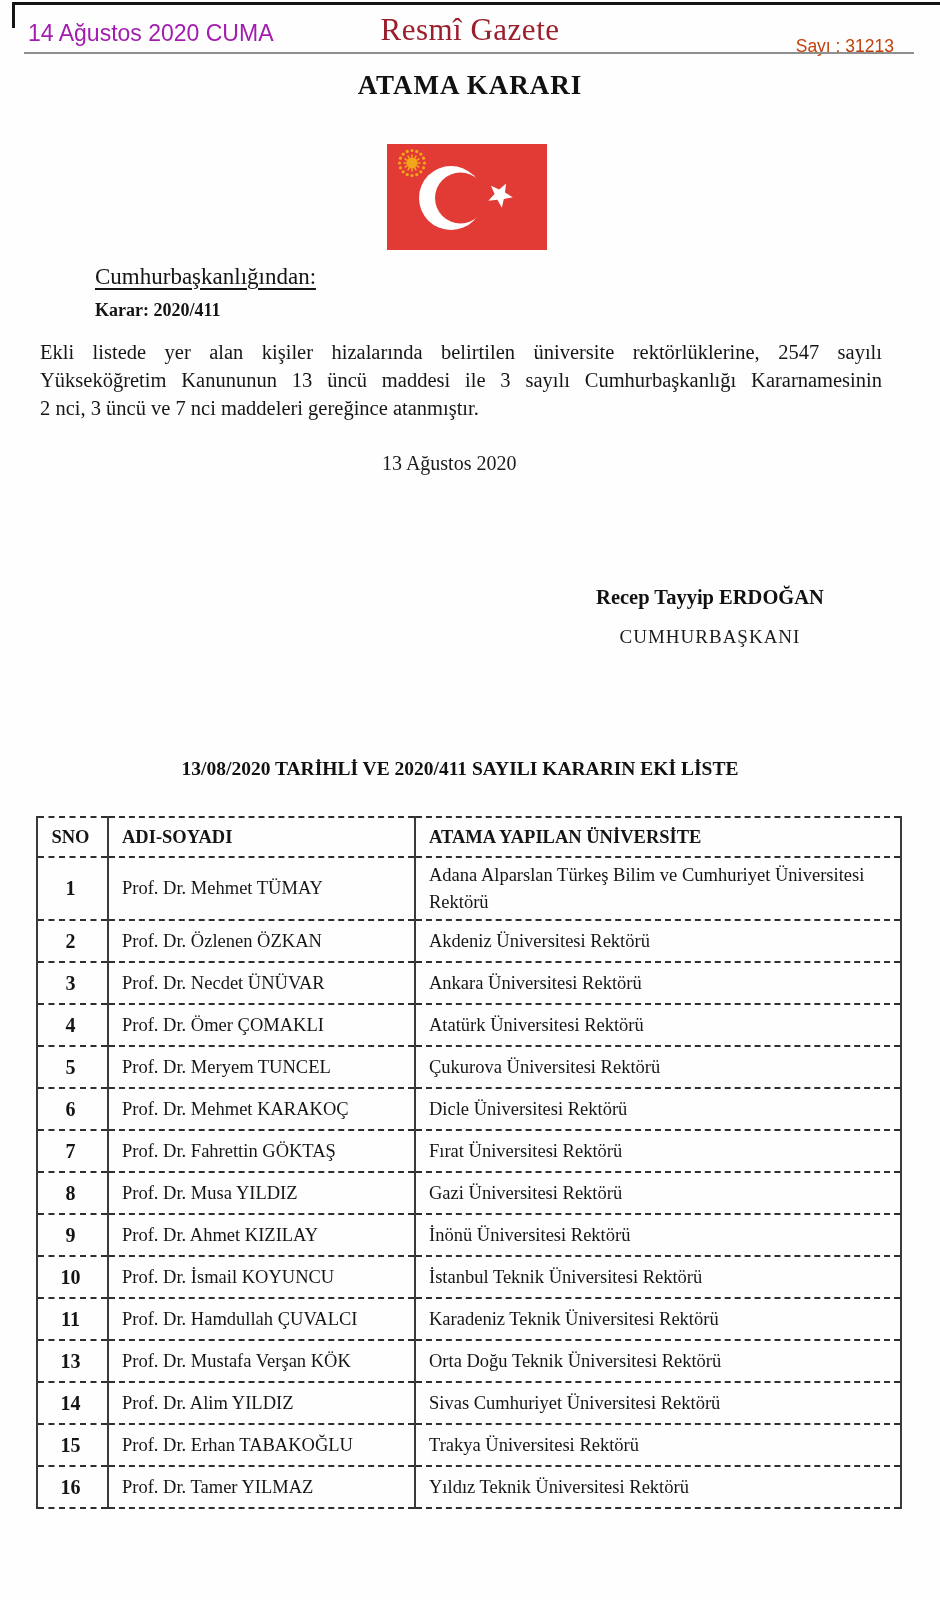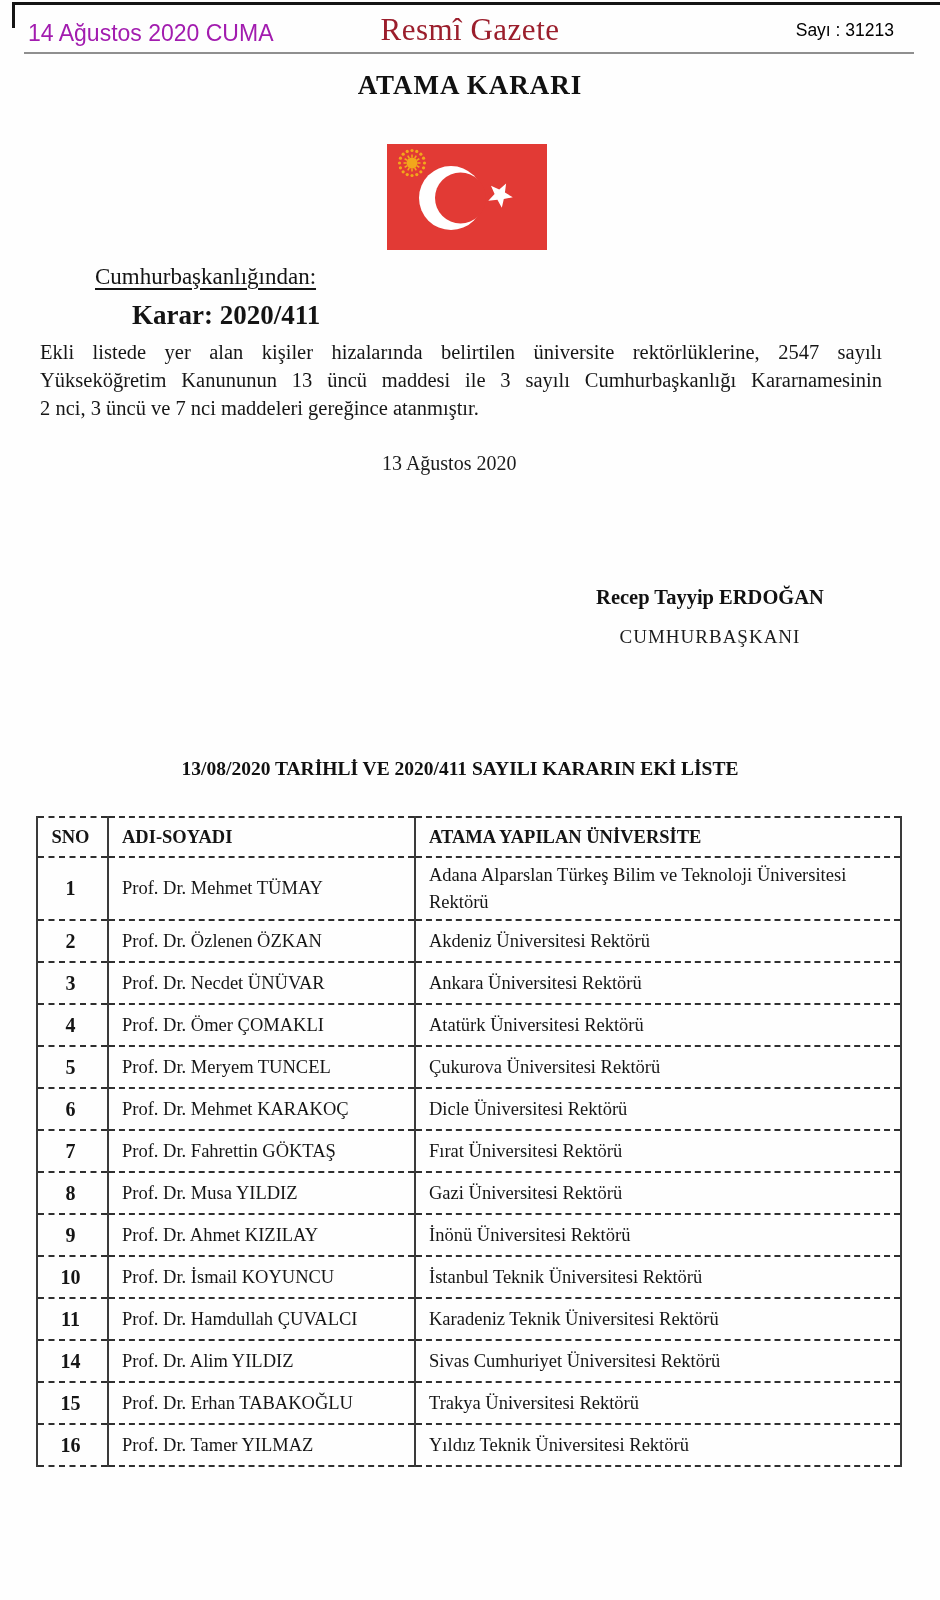--- a/index.html
+++ b/index.html
@@ -17,41 +17,41 @@
   .masthead-date {
     position:absolute; left:28px; top:8px;
     font-family:"Liberation Sans","DejaVu Sans",sans-serif;
     font-size:23px; color:#a21caf;
   }
   .masthead-title {
     position:absolute; left:0; right:0; top:0; text-align:center;
     font-size:31px; font-weight:normal; letter-spacing:0.5px;
   }
   .masthead-issue {
-    position:absolute; right:46px; top:8px;
+    position:absolute; right:46px; top:24px;
     font-family:"Liberation Sans","DejaVu Sans",sans-serif;
-    font-size:17.5px; color:#000000;
+    font-size:17.5px; color:#c2410c;
   }
   .masthead-rule { position:absolute; left:24px; top:52px; width:890px; height:2px; background:#8f8f8f; }
 
   .section-title {
     position:absolute; left:0; right:0; top:70px; text-align:center;
     font-size:27px; font-weight:bold; letter-spacing:1px; color:#111;
   }
 
   .flag { position:absolute; left:387px; top:144px; width:160px; height:106px; }
 
   .issuer-heading {
     position:absolute; left:95px; top:264px;
     font-size:23px; color:#141414;
     text-decoration:underline; text-underline-offset:4px;
   }
   .decision-number {
     position:absolute; left:95px; top:300px;
-    font-size:27px; font-weight:bold; color:#141414;margin-left:37px;
+    font-size:18px; font-weight:bold; color:#141414;
   }
   .decision-body {
     position:absolute; left:40px; top:338px; width:842px;
     font-size:20.5px; line-height:28px; color:#161616;
   }
   .par-line { text-align:justify; text-align-last:justify; }
   .par-line.last { text-align-last:left; }
 
   .decision-date { position:absolute; left:382px; top:452px; font-size:20px; }
 
@@ -175,21 +175,21 @@
       <tr>
         <th class="sno">SNO</th>
         <th>ADI-SOYADI</th>
         <th>ATAMA YAPILAN ÜNİVERSİTE</th>
       </tr>
     </thead>
     <tbody>
         <tr>
           <td class="sno">1</td>
           <td>Prof. Dr. Mehmet TÜMAY</td>
-          <td>Adana Alparslan Türkeş Bilim ve Teknoloji Üniversitesi Rektörü</td>
+          <td>Adana Alparslan Türkeş Bilim ve Cumhuriyet Üniversitesi Rektörü</td>
         </tr>
         <tr>
           <td class="sno">2</td>
           <td>Prof. Dr. Özlenen ÖZKAN</td>
           <td>Akdeniz Üniversitesi Rektörü</td>
         </tr>
         <tr>
           <td class="sno">3</td>
           <td>Prof. Dr. Necdet ÜNÜVAR</td>
           <td>Ankara Üniversitesi Rektörü</td>
@@ -228,20 +228,25 @@
           <td class="sno">10</td>
           <td>Prof. Dr. İsmail KOYUNCU</td>
           <td>İstanbul Teknik Üniversitesi Rektörü</td>
         </tr>
         <tr>
           <td class="sno">11</td>
           <td>Prof. Dr. Hamdullah ÇUVALCI</td>
           <td>Karadeniz Teknik Üniversitesi Rektörü</td>
         </tr>
         <tr>
+          <td class="sno">13</td>
+          <td>Prof. Dr. Mustafa Verşan KÖK</td>
+          <td>Orta Doğu Teknik Üniversitesi Rektörü</td>
+        </tr>
+        <tr>
           <td class="sno">14</td>
           <td>Prof. Dr. Alim YILDIZ</td>
           <td>Sivas Cumhuriyet Üniversitesi Rektörü</td>
         </tr>
         <tr>
           <td class="sno">15</td>
           <td>Prof. Dr. Erhan TABAKOĞLU</td>
           <td>Trakya Üniversitesi Rektörü</td>
         </tr>
         <tr>

